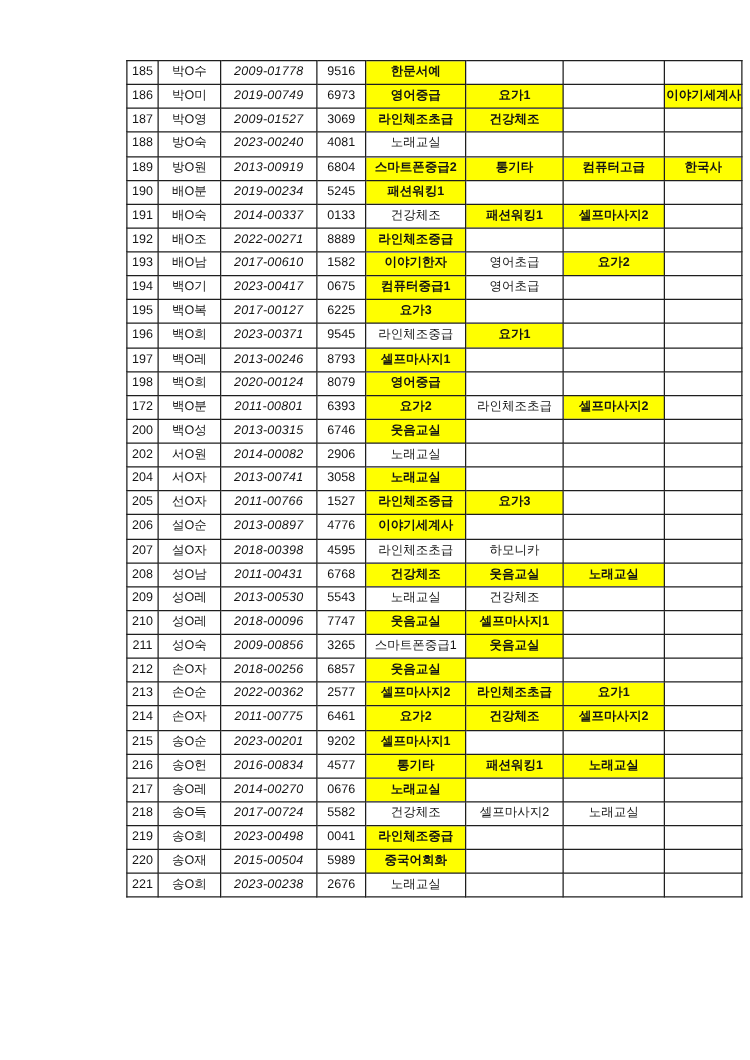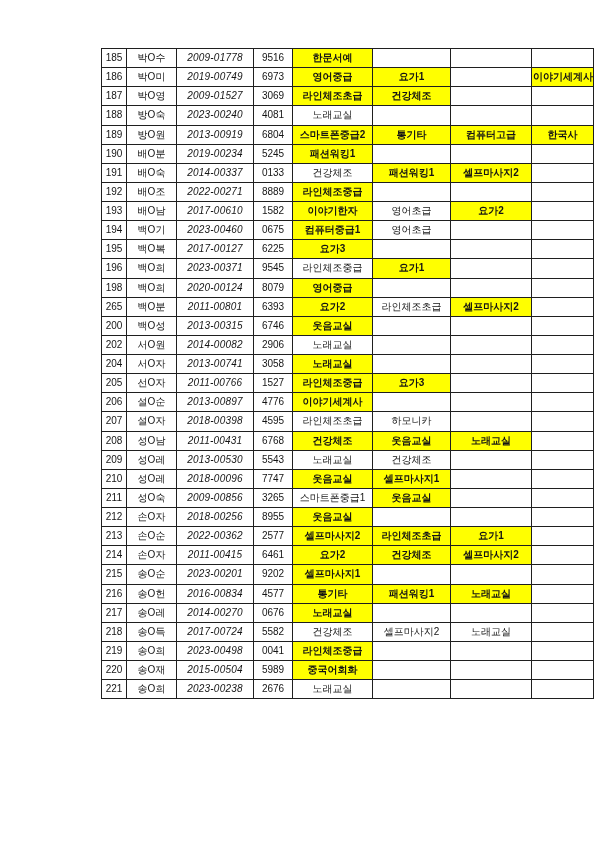--- a/index.html
+++ b/index.html
@@ -152,21 +152,21 @@
     <td class="c-id">2017-00610</td>
     <td class="c-code">1582</td>
     <td class="c-course hl">이야기한자</td>
     <td class="c-course">영어초급</td>
     <td class="c-course hl">요가2</td>
     <td class="c-course"></td>
   </tr>
         <tr>
     <td class="c-no">194</td>
     <td class="c-name">백O기</td>
-    <td class="c-id">2023-00460</td>
+    <td class="c-id">2023-00417</td>
     <td class="c-code">0675</td>
     <td class="c-course hl">컴퓨터중급1</td>
     <td class="c-course">영어초급</td>
     <td class="c-course"></td>
     <td class="c-course"></td>
   </tr>
         <tr>
     <td class="c-no">195</td>
     <td class="c-name">백O복</td>
     <td class="c-id">2017-00127</td>
@@ -180,31 +180,41 @@
     <td class="c-no">196</td>
     <td class="c-name">백O희</td>
     <td class="c-id">2023-00371</td>
     <td class="c-code">9545</td>
     <td class="c-course">라인체조중급</td>
     <td class="c-course hl">요가1</td>
     <td class="c-course"></td>
     <td class="c-course"></td>
   </tr>
         <tr>
+    <td class="c-no">197</td>
+    <td class="c-name">백O레</td>
+    <td class="c-id">2013-00246</td>
+    <td class="c-code">8793</td>
+    <td class="c-course hl">셀프마사지1</td>
+    <td class="c-course"></td>
+    <td class="c-course"></td>
+    <td class="c-course"></td>
+  </tr>
+        <tr>
     <td class="c-no">198</td>
     <td class="c-name">백O희</td>
     <td class="c-id">2020-00124</td>
     <td class="c-code">8079</td>
     <td class="c-course hl">영어중급</td>
     <td class="c-course"></td>
     <td class="c-course"></td>
     <td class="c-course"></td>
   </tr>
         <tr>
-    <td class="c-no">265</td>
+    <td class="c-no">172</td>
     <td class="c-name">백O분</td>
     <td class="c-id">2011-00801</td>
     <td class="c-code">6393</td>
     <td class="c-course hl">요가2</td>
     <td class="c-course">라인체조초급</td>
     <td class="c-course hl">셀프마사지2</td>
     <td class="c-course"></td>
   </tr>
         <tr>
     <td class="c-no">200</td>
@@ -303,40 +313,40 @@
     <td class="c-code">3265</td>
     <td class="c-course">스마트폰중급1</td>
     <td class="c-course hl">웃음교실</td>
     <td class="c-course"></td>
     <td class="c-course"></td>
   </tr>
         <tr>
     <td class="c-no">212</td>
     <td class="c-name">손O자</td>
     <td class="c-id">2018-00256</td>
-    <td class="c-code">8955</td>
+    <td class="c-code">6857</td>
     <td class="c-course hl">웃음교실</td>
     <td class="c-course"></td>
     <td class="c-course"></td>
     <td class="c-course"></td>
   </tr>
         <tr>
     <td class="c-no">213</td>
     <td class="c-name">손O순</td>
     <td class="c-id">2022-00362</td>
     <td class="c-code">2577</td>
     <td class="c-course hl">셀프마사지2</td>
     <td class="c-course hl">라인체조초급</td>
     <td class="c-course hl">요가1</td>
     <td class="c-course"></td>
   </tr>
         <tr>
     <td class="c-no">214</td>
     <td class="c-name">손O자</td>
-    <td class="c-id">2011-00415</td>
+    <td class="c-id">2011-00775</td>
     <td class="c-code">6461</td>
     <td class="c-course hl">요가2</td>
     <td class="c-course hl">건강체조</td>
     <td class="c-course hl">셀프마사지2</td>
     <td class="c-course"></td>
   </tr>
         <tr>
     <td class="c-no">215</td>
     <td class="c-name">송O순</td>
     <td class="c-id">2023-00201</td>

